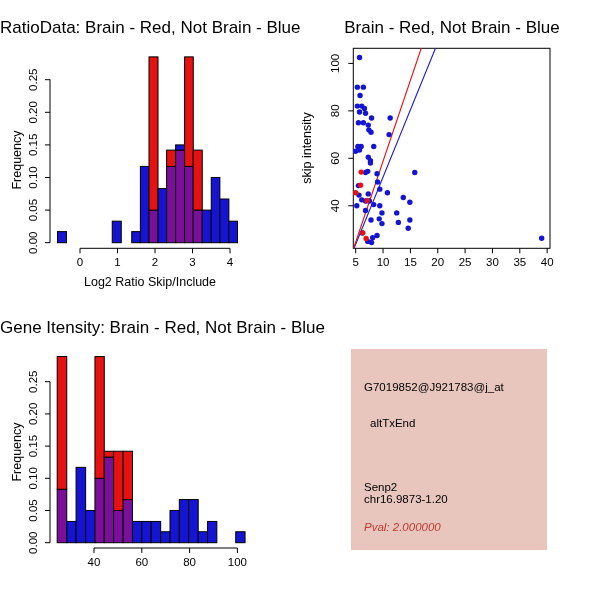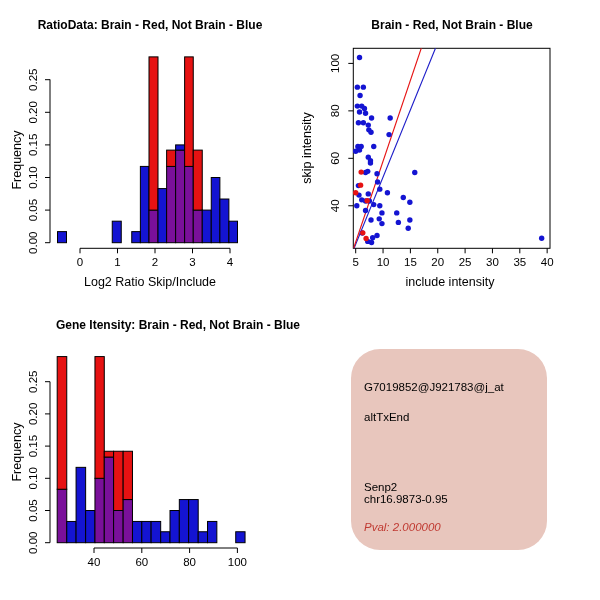--- a/index.html
+++ b/index.html
@@ -1,19 +1,19 @@
 <!DOCTYPE html>
 <html><head>
 <meta charset="utf-8">
 <style>
   html,body{margin:0;padding:0;background:#fff;}
   #app{position:relative;width:600px;height:600px;background:#fff;
        font-family:"Liberation Sans",sans-serif;overflow:hidden;}
   #gfx{position:absolute;left:0;top:0;}
-  .ptitle{position:absolute;font-weight:bold;font-size:12px;color:#000;
+  .ptitle{position:absolute;font-weight:normal;font-size:17px;color:#000;
           text-align:center;white-space:nowrap;}
   .alab{position:absolute;font-size:12.5px;color:#000;text-align:center;white-space:nowrap;}
   .rot{transform:translate(-50%,-50%) rotate(-90deg);transform-origin:center center;}
   .infobox{position:absolute;left:351px;top:349px;width:196px;height:201px;}
   .iline{position:absolute;left:13px;font-size:11.5px;color:#000;white-space:nowrap;}
 </style>
 </head>
 <body>
 
 <div id="app">
@@ -209,25 +209,24 @@
         <rect x="235.727" y="531.7520000000001" width="9.320999999999998" height="10.947999999999979" fill="#1414d2" stroke="#000" stroke-width="1"></rect>
       </g>
     </svg>
 
   <div class="ptitle" style="left:0;width:300px;top:18px;">RatioData: Brain - Red, Not Brain - Blue</div>
   <div class="alab rot" style="left:17px;top:160px;">Frequency</div>
   <div class="alab" style="left:0;width:300px;top:275px;">Log2 Ratio Skip/Include</div>
 
   <div class="ptitle" style="left:304px;width:296px;top:18px;">Brain - Red, Not Brain - Blue</div>
   <div class="alab rot" style="left:307px;top:148px;">skip intensity</div>
-  <div class="alab" style="left:302px;width:296px;top:275px;">include intensity</div>
 
   <div class="ptitle" style="left:0;width:300px;top:318px;text-align:right;">Gene Itensity: Brain - Red, Not Brain - Blue</div>
   <div class="alab rot" style="left:17px;top:452px;">Frequency</div>
 
-  <div class="infobox" id="infobox" style="background: rgb(232, 198, 189); border-radius: 29px;">
+  <div class="infobox" id="infobox" style="background: rgb(232, 198, 189);">
     <div class="iline" style="top:32px;">G7019852@J921783@j_at</div>
-    <div class="iline" style="top:62px;">altTxEnd</div>
+    <div class="iline" style="top:68px;margin-left:6px;">altTxEnd</div>
     <div class="iline" style="top:108px;margin-top:24px;">Senp2</div>
-    <div class="iline" style="top:144px;">chr16.9873-0.95</div>
+    <div class="iline" style="top:144px;">chr16.9873-1.20</div>
     <div class="iline" id="pval" style="top: 172px; color: rgb(192, 58, 50); font-style: italic;">Pval: 2.000000</div>
   </div>
 </div>
 
 </body></html>

